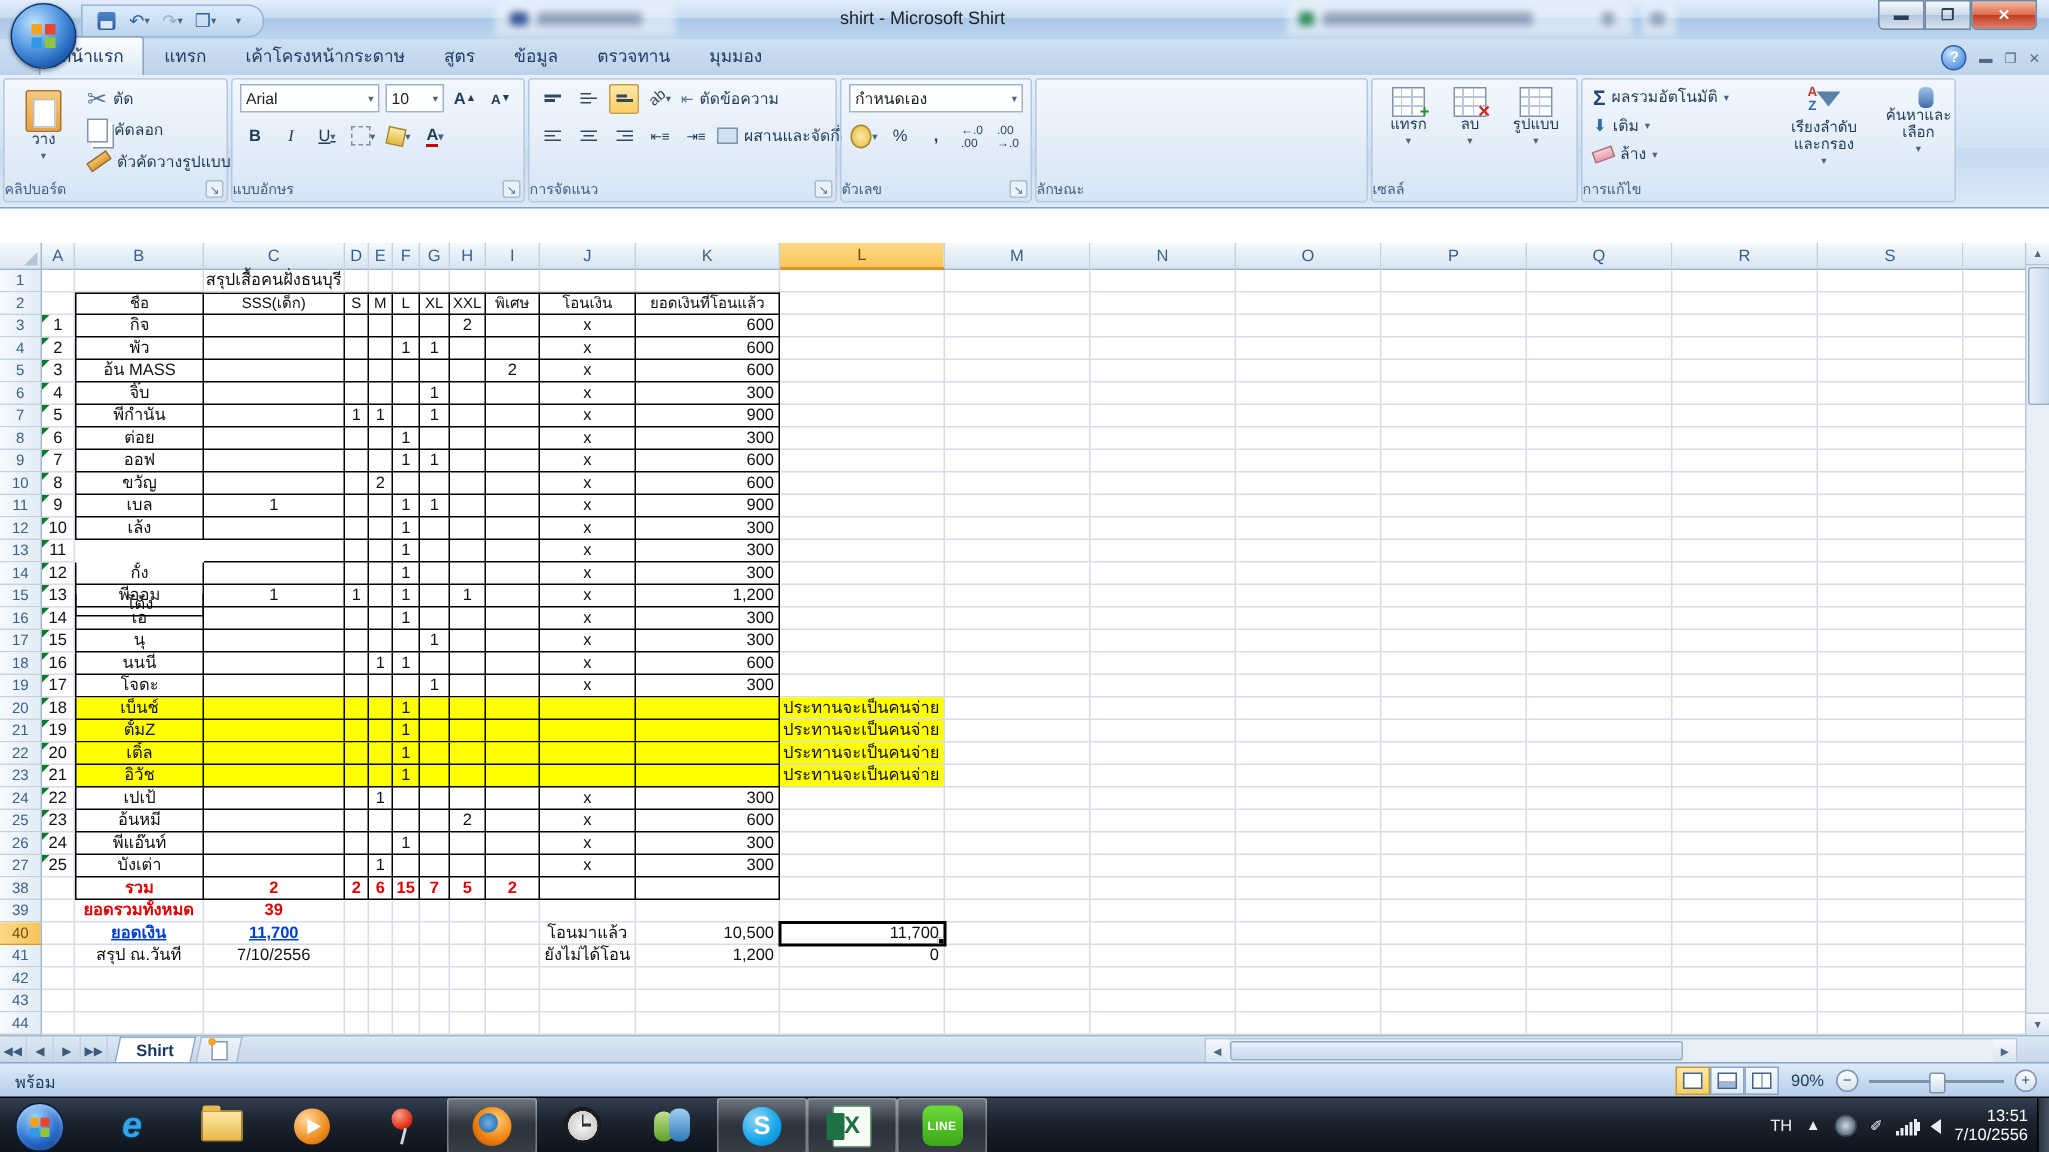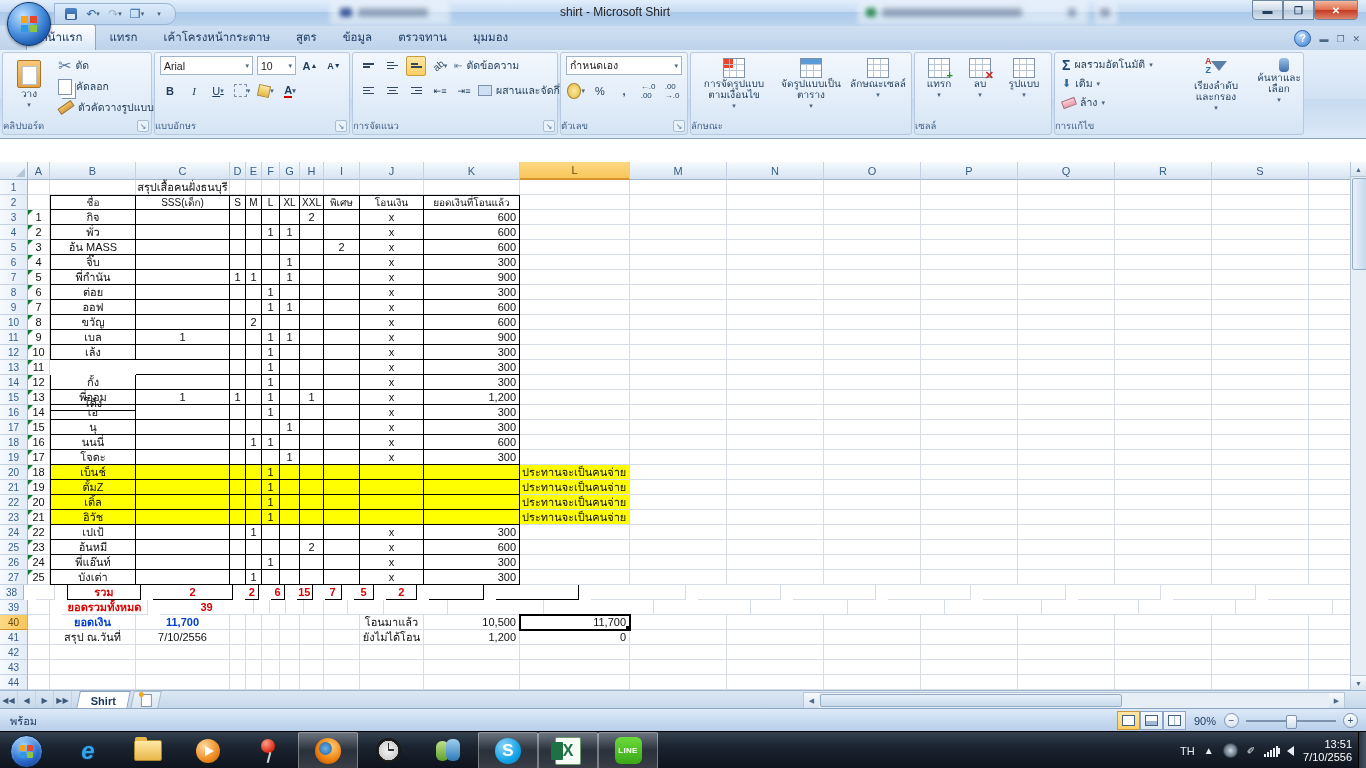--- a/index.html
+++ b/index.html
@@ -116,22 +116,22 @@
     background:linear-gradient(90deg,#f6fafd,#e2ecf7);display:flex;align-items:center;justify-content:center;
     font-size:10px;color:#39608c;}
   .rn.rnsel{background:linear-gradient(90deg,#fcd984,#f9c55a);border-bottom:1px solid #d8942e;color:#6b4a0e;}
   .cell{height:15px;box-sizing:border-box;border-right:1px solid #d6dde8;border-bottom:1px solid #d6dde8;
     font-size:11px;color:#111;display:flex;align-items:center;overflow:hidden;white-space:nowrap;line-height:14px;}
   .cellfill{flex:1;border-bottom:1px solid #d6dde8;}
   .cell.bd{border-right:1px solid #000;border-bottom:1px solid #000;}
   .cell.bl{border-left:1px solid #000;}
   .cell.bt{border-top:1px solid #000;height:15px;}
   .cell.yb{background:#ffff00;}
-  .cell.red{color:#e00000;margin-left:12px;}
-  .cell.blue{color:#0040d0;}
+  .cell.red{color:#e00000;}
+  .cell.blue{color:#0040d0;text-decoration:underline;}
   .cell.bold{font-weight:bold;}
   .cell.ac{justify-content:center;}
   .cell.ar{justify-content:flex-end;padding-right:3px;}
   .cell.al{justify-content:flex-start;padding-left:2px;}
   .cell.hc{font-size:10px;}
   .cell.ovis{overflow:visible;z-index:2;}
   .cell.tri{position:relative;}
   .cell.tri:before{content:"";position:absolute;left:0;top:0;width:0;height:0;
     border-top:5px solid #0a7a2a;border-right:5px solid transparent;}
   .cell.selcell{outline:2px solid #000;outline-offset:-1px;position:relative;z-index:3;}
@@ -430,37 +430,20 @@
           <div class="tbtn" style="font-weight:bold;">,</div>
           <div class="tbtn" style="font-size:8px;">←.0<br>.00</div>
           <div class="tbtn" style="font-size:8px;">.00<br>→.0</div>
         </div>
       </div>
       <div class="glabel">ตัวเลข</div>
       <div class="dlg">↘</div>
     </div>
 
     <div class="group" style="width:222px;">
-      <div class="g-body" style="display:flex;justify-content:space-around;">
-        <div class="bigbtn" style="width:76px;">
-          <div class="gridico cf"></div>
-          <span>การจัดรูปแบบตามเงื่อนไข</span>
-            <span class="arrow">▾</span>
-        </div>
-        <div class="bigbtn" style="width:66px;">
-          <div class="gridico ft"></div>
-          <span>จัดรูปแบบเป็นตาราง</span>
-            <span class="arrow">▾</span>
-        </div>
-        <div class="bigbtn" style="width:56px;">
-          <div class="gridico"></div>
-          <span>ลักษณะเซลล์</span>
-            <span class="arrow">▾</span>
-        </div>
-      </div>
       <div class="glabel">ลักษณะ</div>
     </div>
 
     <div class="group" style="width:138px;">
       <div class="g-body" style="display:flex;justify-content:space-around;">
         <div class="bigbtn" style="width:42px;">
           <div class="gridico" style="position:relative;">
               <span class="plus">+</span>
             </div>
           <span>แทรก</span>

